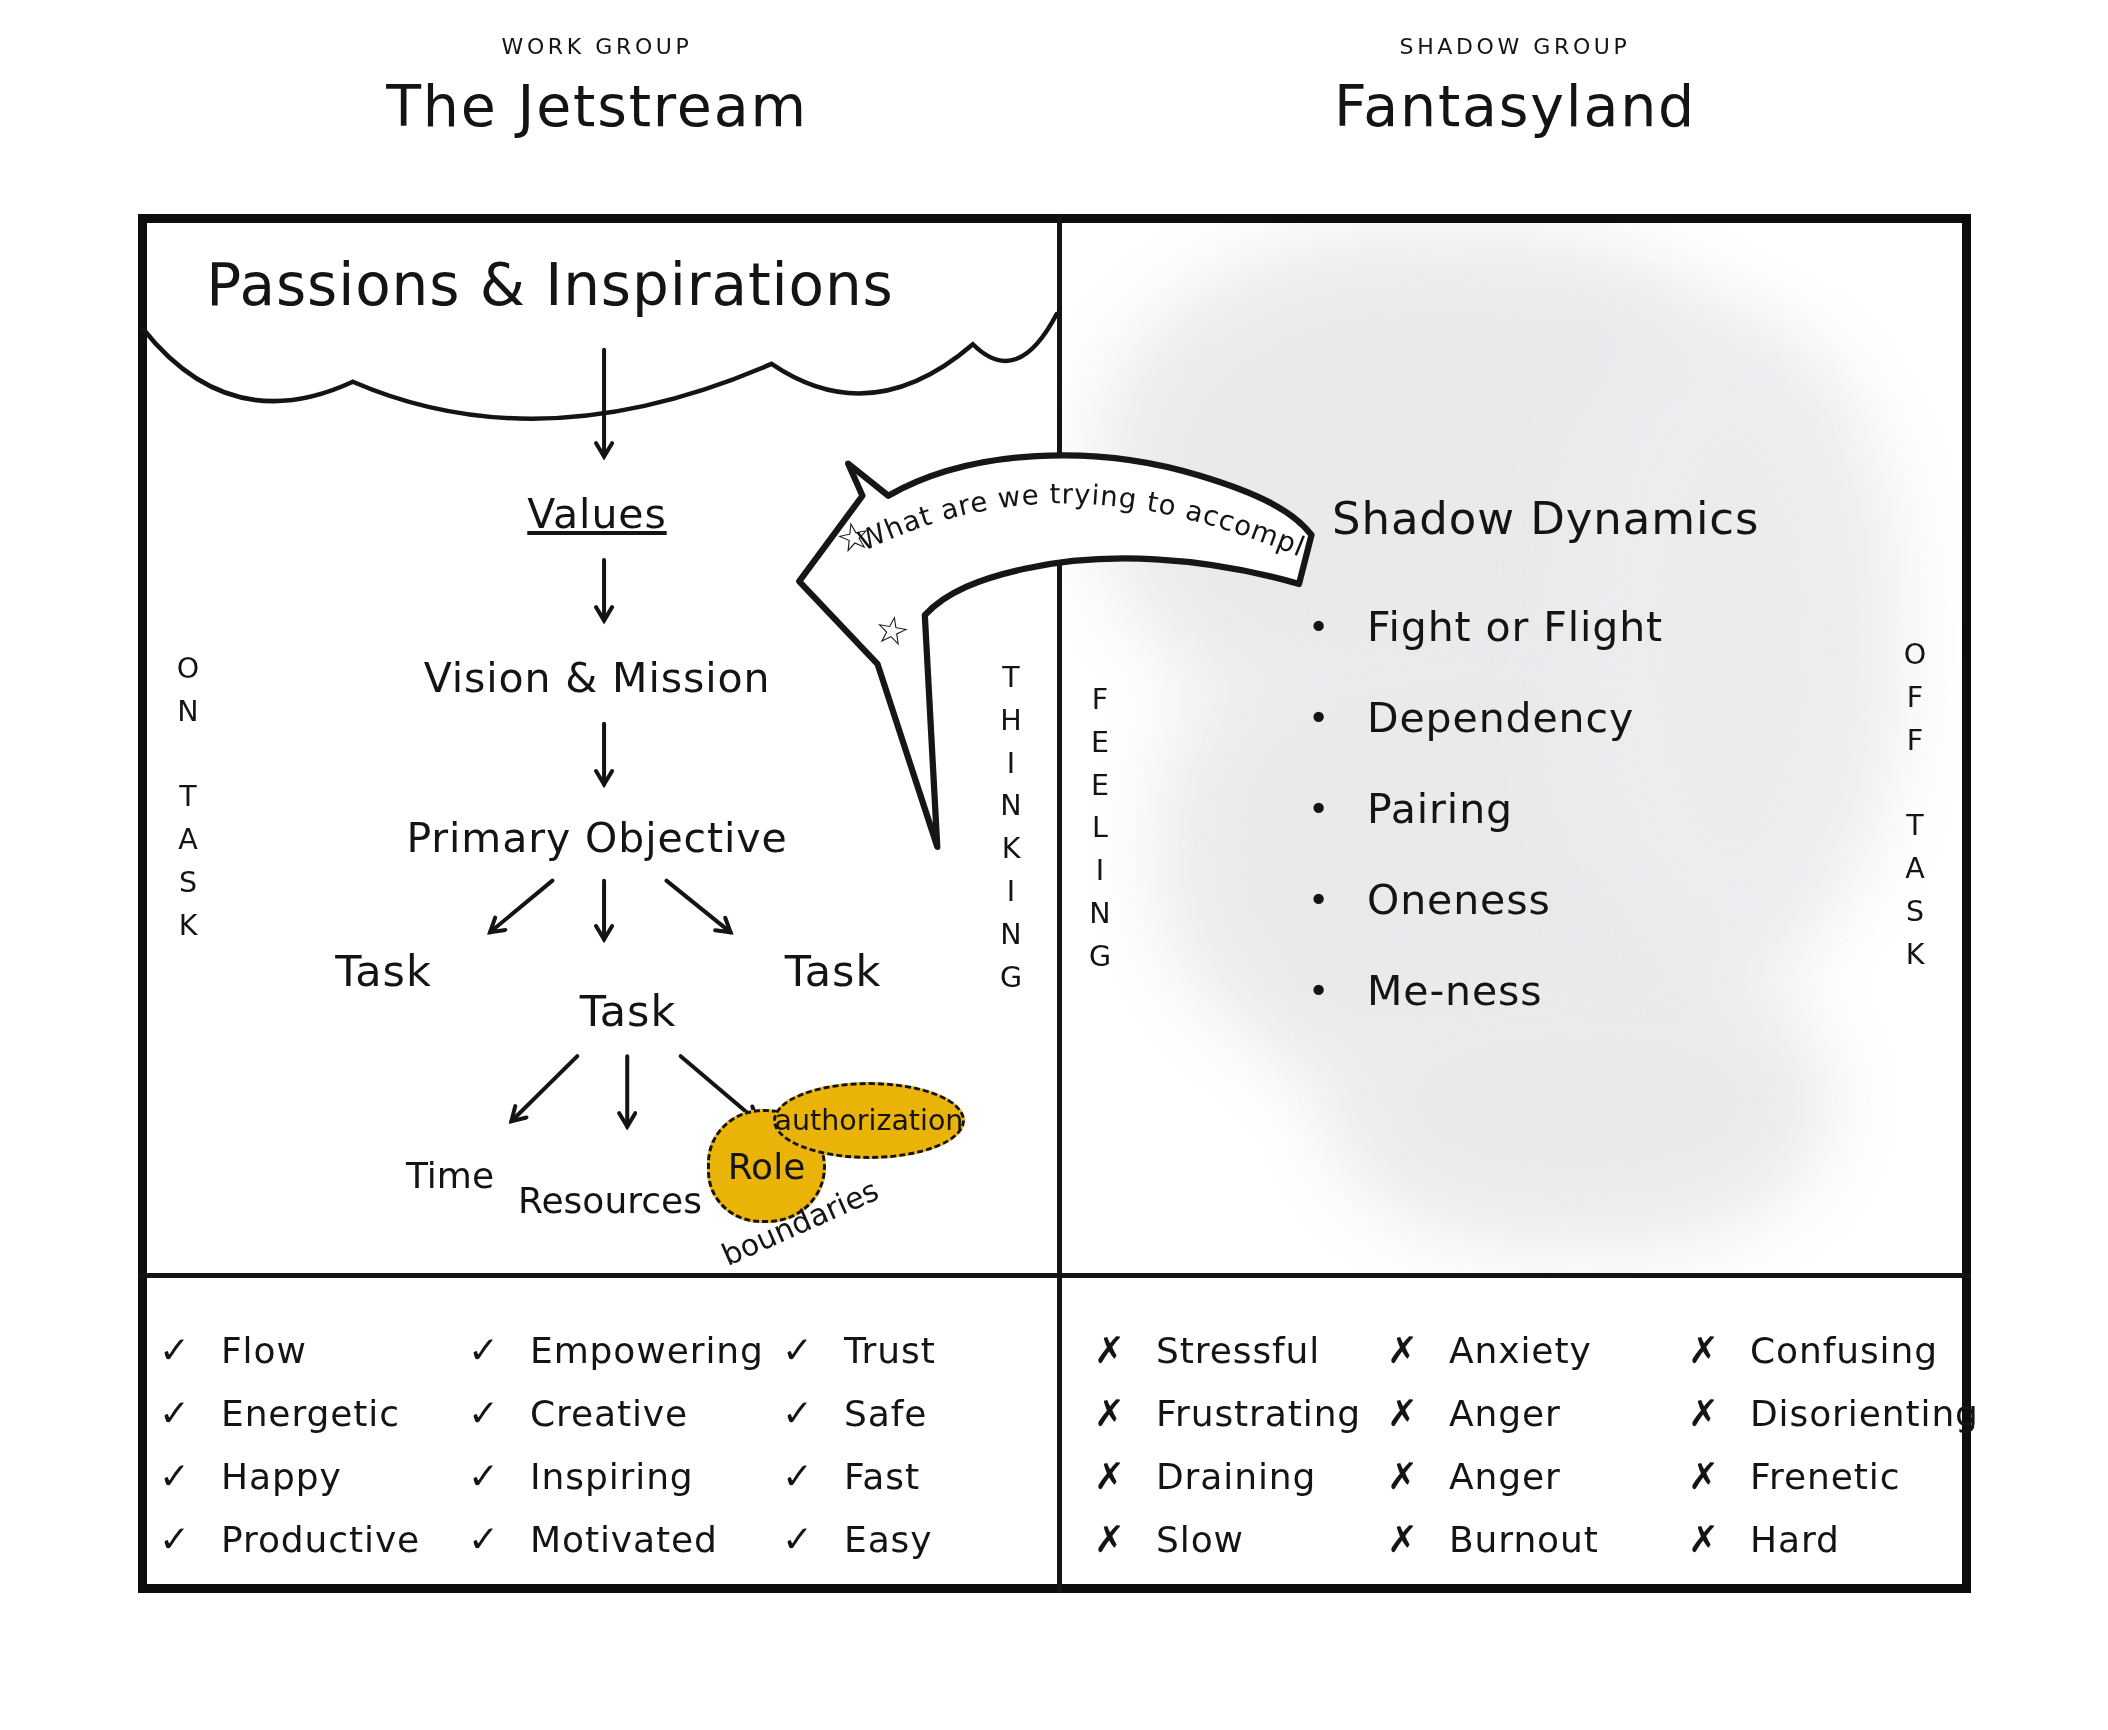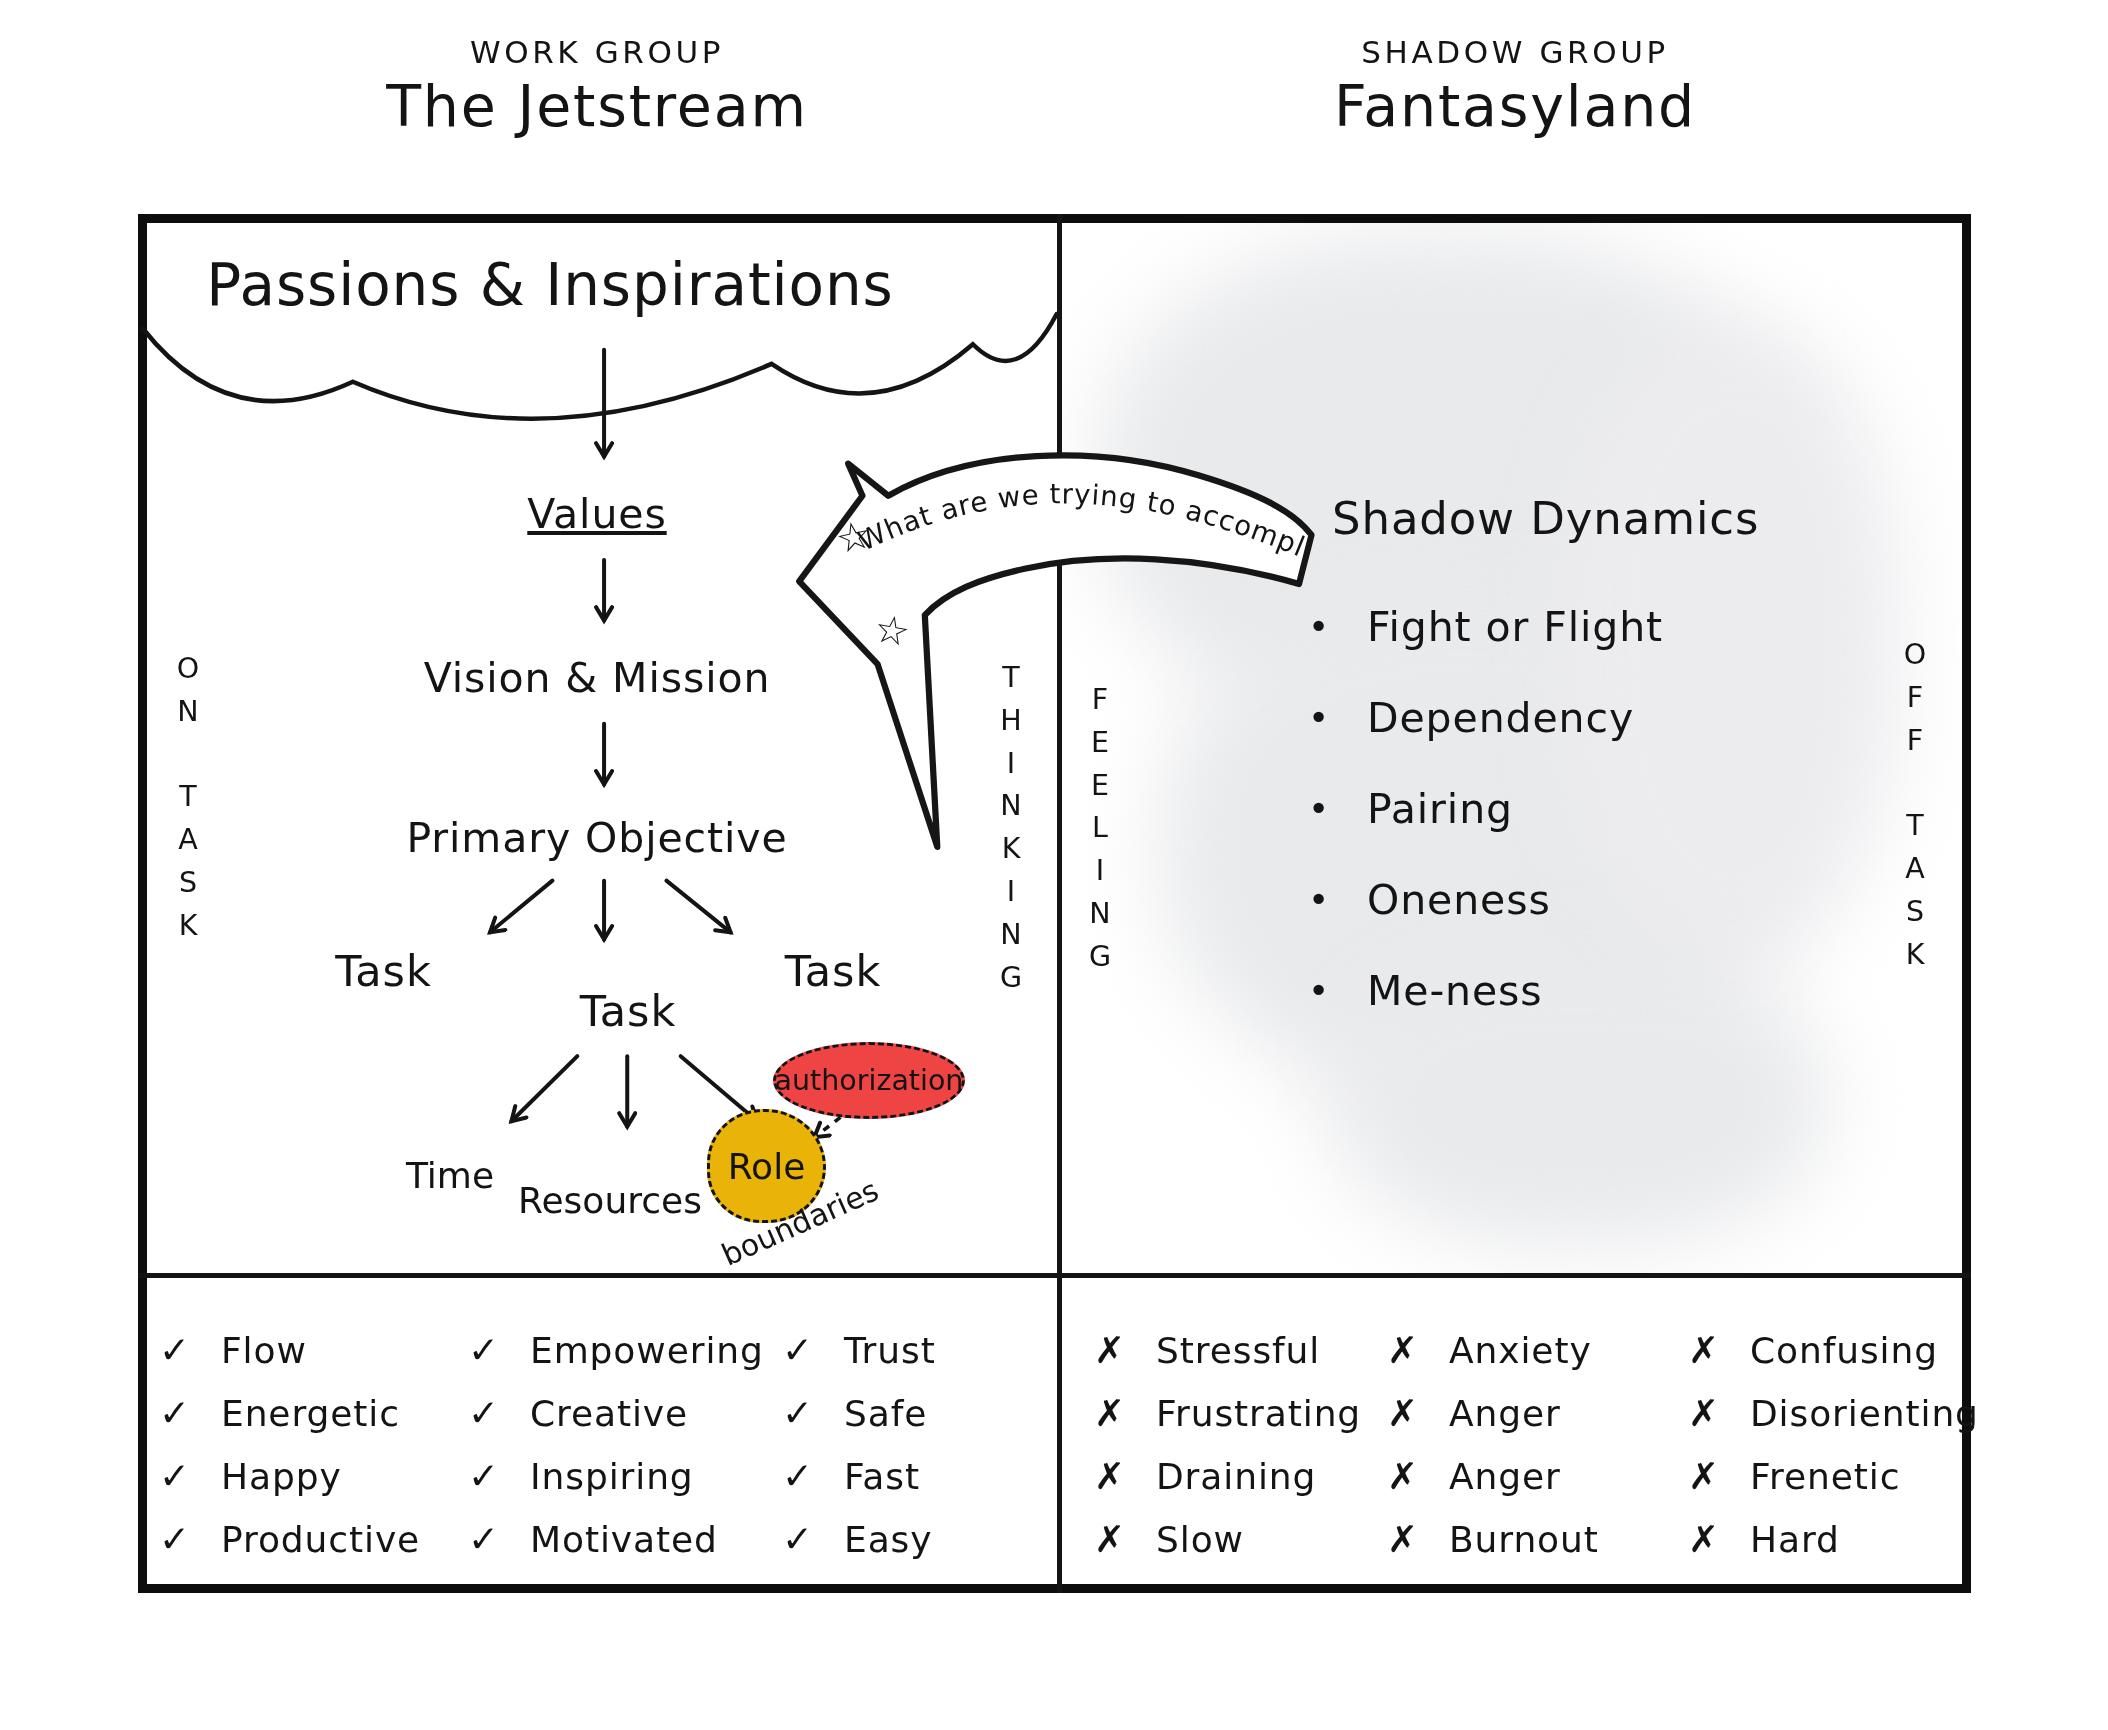--- a/index.html
+++ b/index.html
@@ -3,40 +3,40 @@
 <meta charset="utf-8">
 <style>
   html,body{margin:0;padding:0;background:#ffffff;}
   .canvas{
     position:relative;width:2108px;height:1731px;background:#ffffff;
     font-family:"DejaVu Sans", sans-serif;color:#141414;overflow:hidden;
   }
   .abs{position:absolute;}
   .center{text-align:center;}
   
-  .eyebrow{font-size:31px;letter-spacing:3.6px;}
+  .eyebrow{font-size:22px;letter-spacing:3.6px;}
   .bigtitle{font-size:57px;letter-spacing:1.8px;}
   
   .outer-box{left:138px;top:214px;width:1833px;height:1379px;border:9px solid #0d0d0d;box-sizing:border-box;background:transparent;}
   .v-divider{left:1057px;top:214px;width:5.3px;height:1379px;background:#141414;}
   .h-divider{left:138px;top:1273px;width:1833px;height:5.3px;background:#141414;}
   
   .blob-wrap{left:1062px;top:223px;width:904px;height:1051px;overflow:hidden;}
   .blob{position:absolute;background:#e9eaec;filter:blur(41px);border-radius:45%;}
   .blob.b1{left:36px;top:9px;width:695px;height:499px;}
   .blob.b2{left:98px;top:374px;width:624px;height:499px;}
   .blob.b3{left:267px;top:731px;width:499px;height:294px;}
   .blob.b4{left:499px;top:107px;width:339px;height:624px;background:#ececef;}
   
   .cloud-label{left:138px;top:251px;width:824px;font-size:58px;letter-spacing:0.9px;}
   .node{left:138px;width:918px;font-size:41px;letter-spacing:0.9px;}
   .task{font-size:43px;letter-spacing:0.9px;}
   .small-node{font-size:36px;}
   .role-circle{left:707px;top:1109px;width:119px;height:114px;border:3.6px dashed #141414;border-radius:48% 52% 50% 46%;display:flex;align-items:center;justify-content:center;box-sizing:border-box;background:#eab308;}
-  .auth-oval{left:773px;top:1042px;width:192px;height:77px;border:3.6px dashed #141414;border-radius:50%;display:flex;align-items:center;justify-content:center;font-size:28.5px;box-sizing:border-box;background:#ef4444;}
+  .auth-oval{left:773px;top:1082px;width:192px;height:77px;border:3.6px dashed #141414;border-radius:50%;display:flex;align-items:center;justify-content:center;font-size:28.5px;box-sizing:border-box;background:#eab308;}
   .boundaries{left:702px;top:1205px;width:196px;font-size:30px;transform:rotate(-24deg);}
   .vlabel{writing-mode:vertical-rl;text-orientation:upright;font-size:28.5px;letter-spacing:9.8px;line-height:1;}
   
   .shadow-heading{left:1332px;top:492px;font-size:45px;letter-spacing:0.9px;}
   .bullets{left:1308px;top:581px;display:flex;flex-direction:column;}
   .bullet-row{display:flex;align-items:center;height:91px;}
   .bullet-dot{font-size:36px;width:59px;}
   .bullet-text{font-size:41px;letter-spacing:0.9px;}
   
   .trait-col{display:flex;flex-direction:column;}

